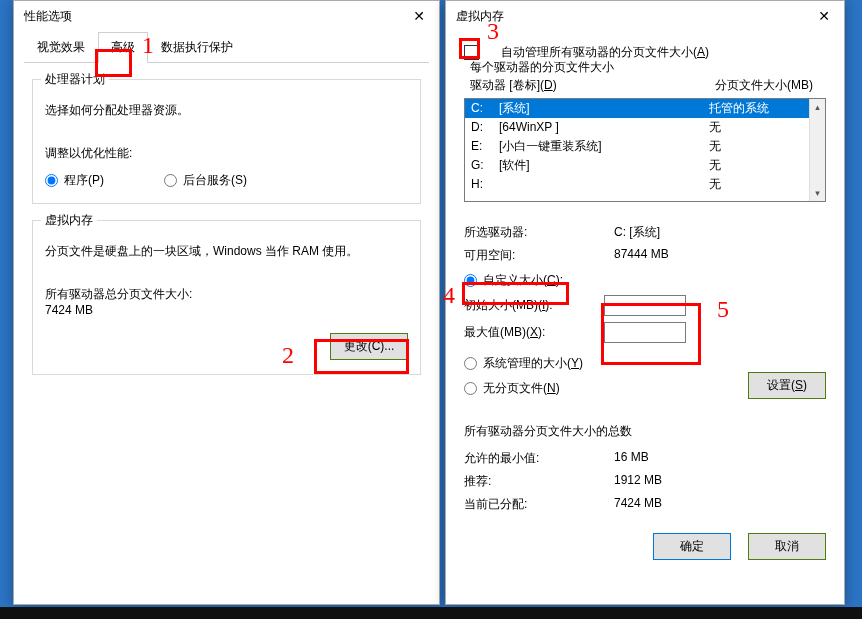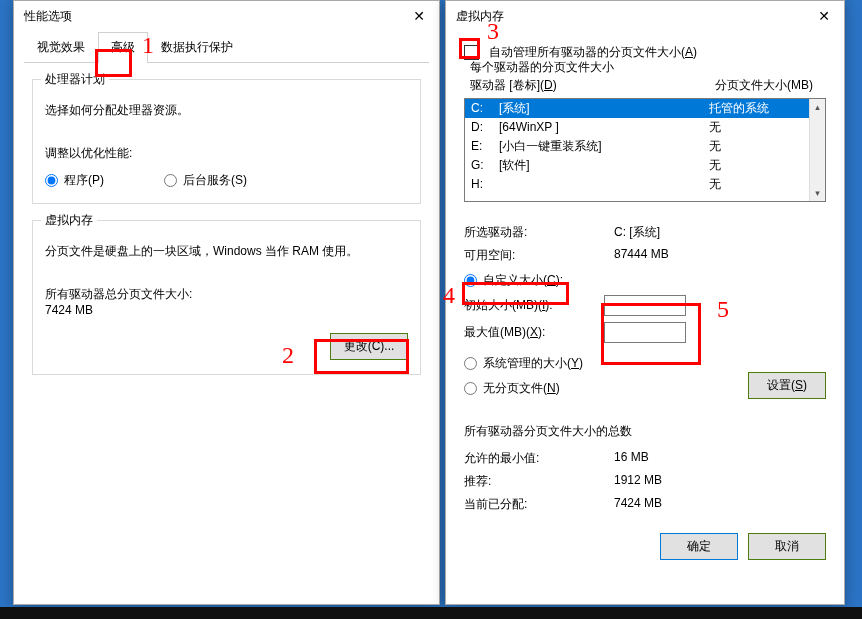--- a/index.html
+++ b/index.html
@@ -25,21 +25,21 @@
     .radio-opt input { margin-right: 2px; }
     .vm-row { display: flex; flex-direction: column; }
     .vm-row .label { flex: 1; }
     .vm-btn { margin-top: 16px; text-align: right; }
 
     .btn { display: inline-block; min-width: 78px; padding: 4px 12px; background: #e1e1e1; border: 1px solid #4d7c0f; text-align: center; }
 
     
     .dlg-right { left: 445px; top: 0; width: 400px; height: 605px; }
     .content-r { padding: 10px 18px 14px; }
-    .chk-row { display: flex; align-items: center; gap: 10px; margin-bottom: 3px; margin-top:3px; }
+    .chk-row { display: flex; align-items: center; gap: 22px; margin-bottom: 3px; margin-top:3px; }
     .chk-box { width: 15px; height: 15px; border: 1px solid #333; background: #fff; flex: none; }
 
     .drives-box { border: 1px solid #7a7a7a; height: 104px; overflow: hidden; margin-top: 4px; position: relative; }
     .drv-head { display: flex; padding: 0 6px; margin-bottom: 2px; margin-top:14px; }
     .drv-head .col1 { width: 245px; }
     .drv-row { display: flex; padding: 1px 6px; line-height: 17px; }
     .drv-row .c1 { width: 28px; }
     .drv-row .c2 { width: 210px; }
     .drv-row.sel { background: #0078d7; color: #fff; }
     .scrollbar { position: absolute; right: 0; top: 0; bottom: 0; width: 16px; background: #f0f0f0; border-left: 1px solid #ddd; }
@@ -51,21 +51,21 @@
     .section-gap { margin-top: 22px; }
 
     .size-row { display: flex; align-items: center; margin-top: 6px; }
     .size-row .slabel { width: 140px; }
     .txt-in { width: 82px; height: 21px; border: 1px solid #7a7a7a; background: #fff; }
 
     .totals-rows { margin-top: 10px; }
     .total-row { display: flex; margin-top: 6px; }
     .total-row .tlabel { width: 150px; }
 
-    .dlg-buttons { display: flex; justify-content: flex-end; gap: 10px; padding: 6px 18px 0; }
+    .dlg-buttons { display: flex; justify-content: flex-end; gap: 17px; padding: 6px 18px 0; }
 
     .u { text-decoration: underline; }
 
     
     .anno-box { position: absolute; border: 3px solid #ff0000; pointer-events: none; }
     .anno-num { position: absolute; color: #ff0000; font-size: 24px; font-family: "SimSun", serif; pointer-events: none; }
 
     .taskbar { position: absolute; left: 0; right: 0; bottom: 0; height: 12px; background: #101010; }
   </style>
 </head>

